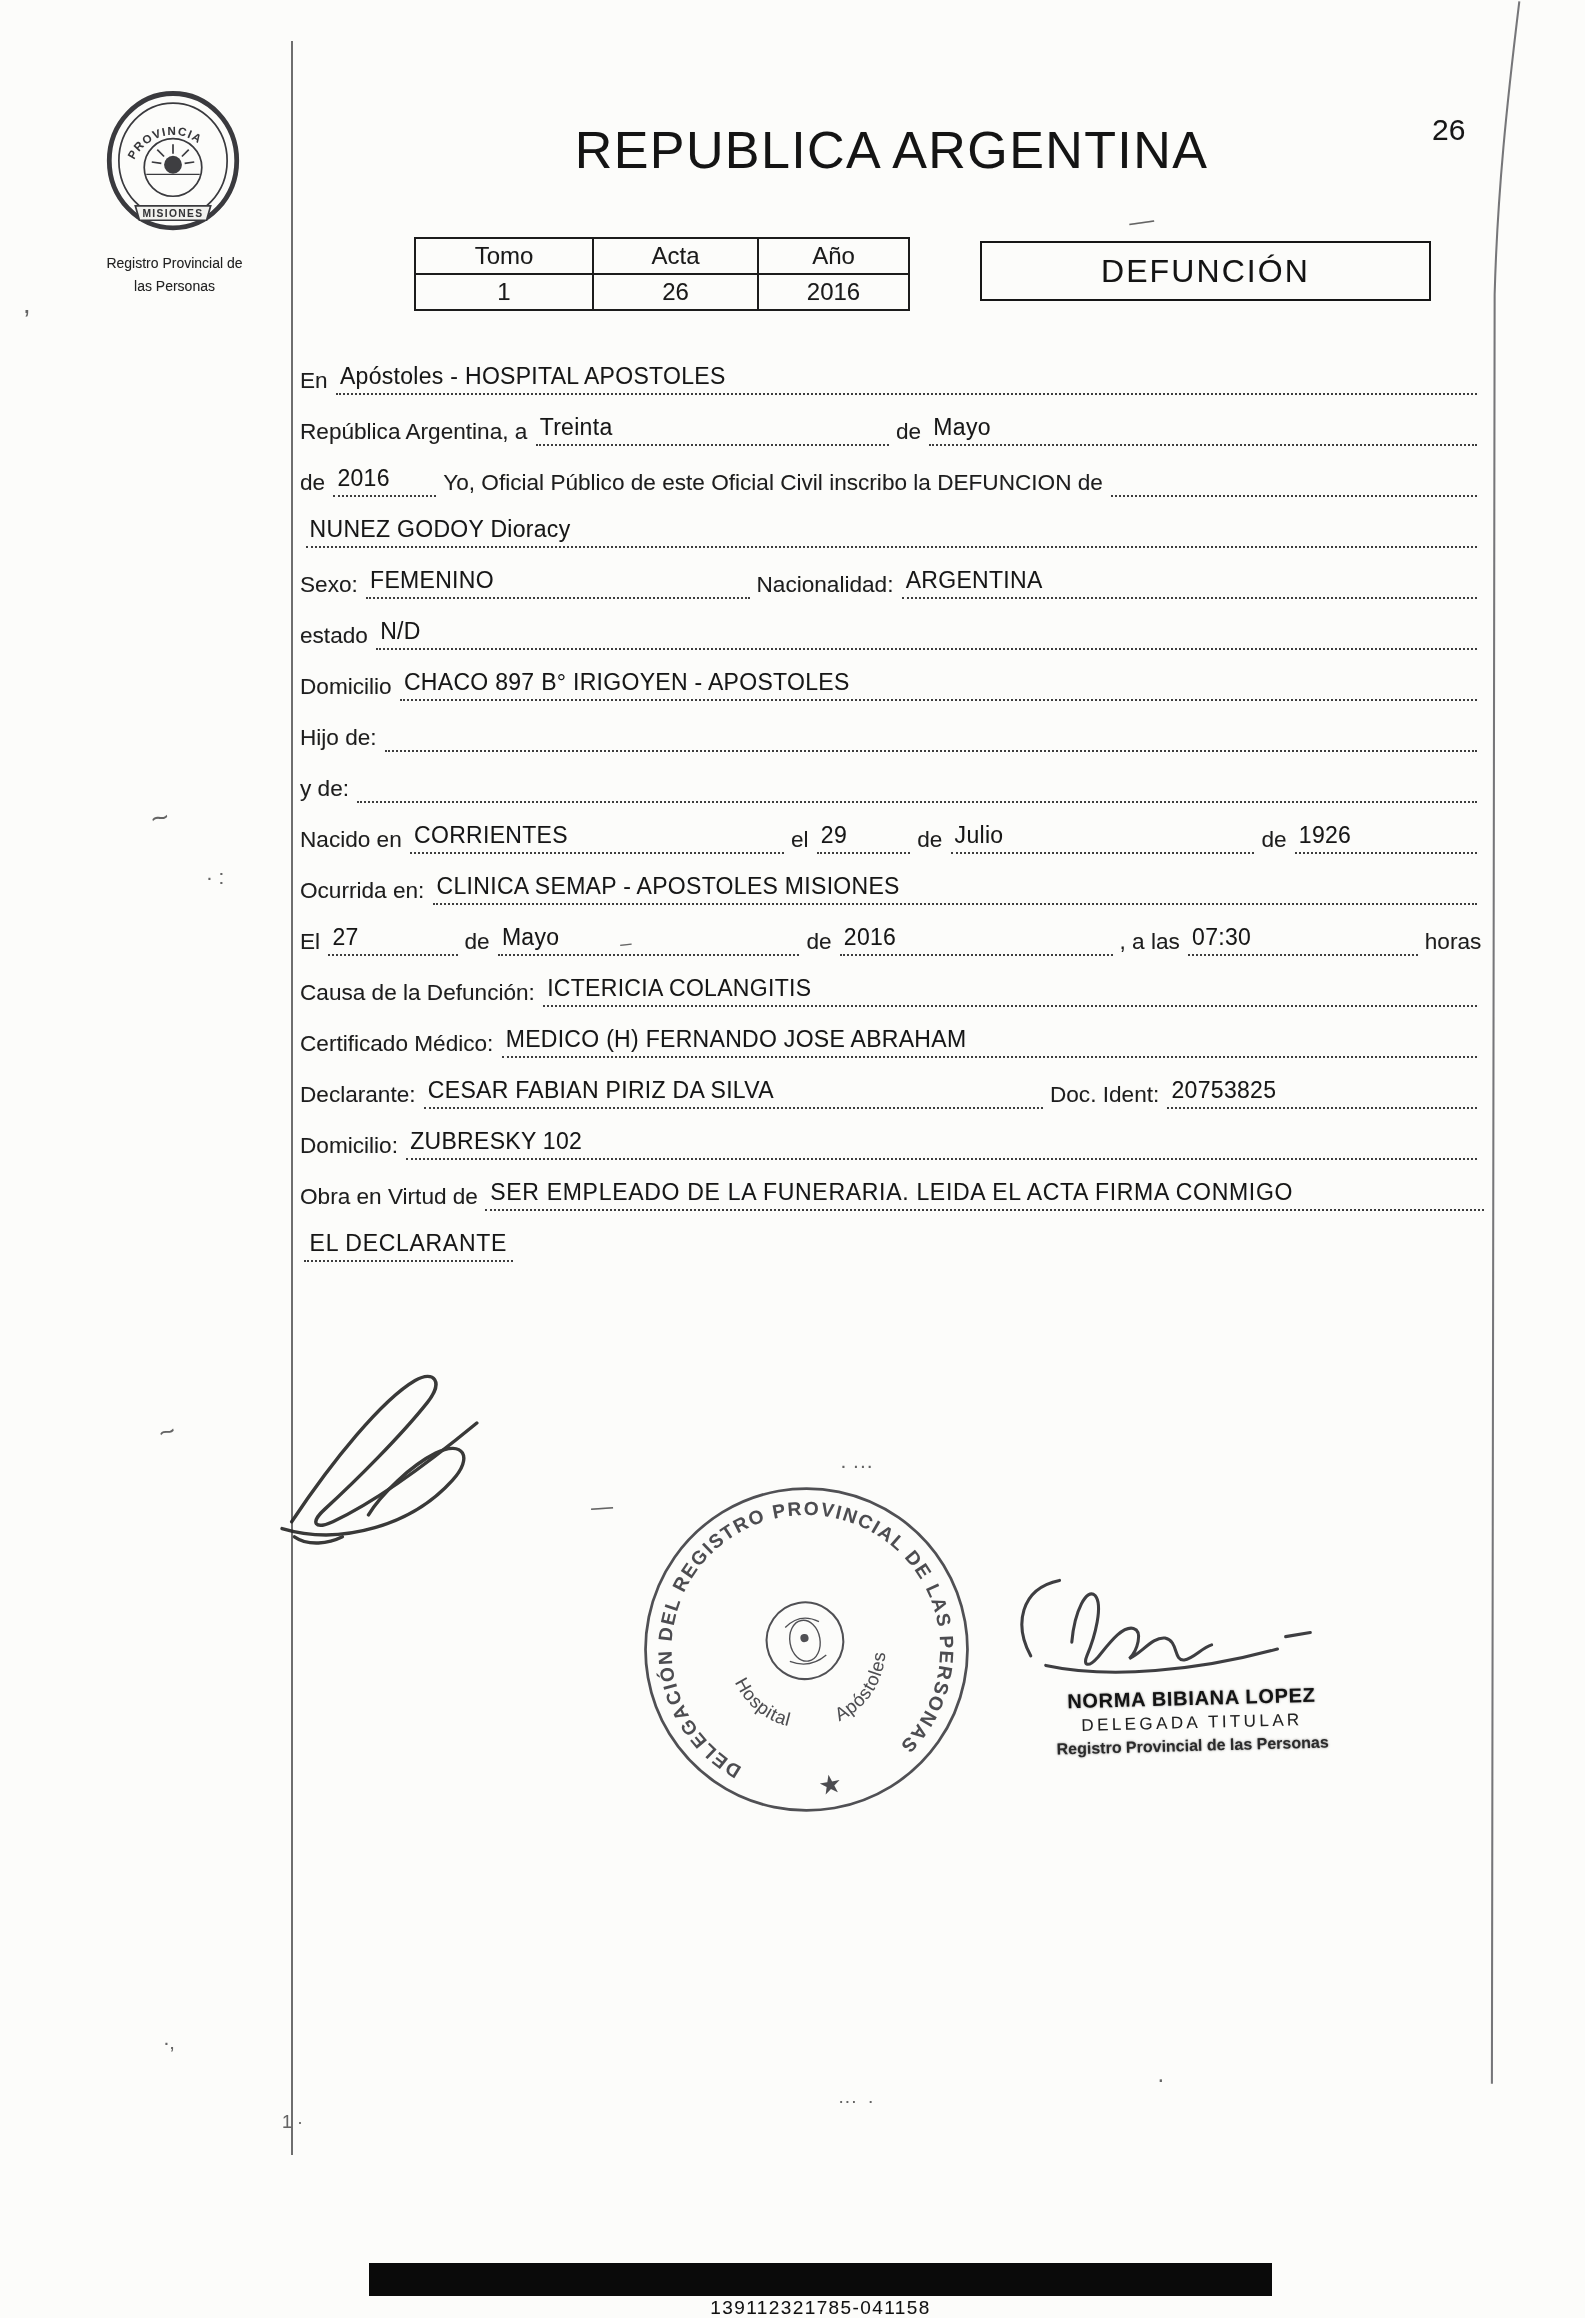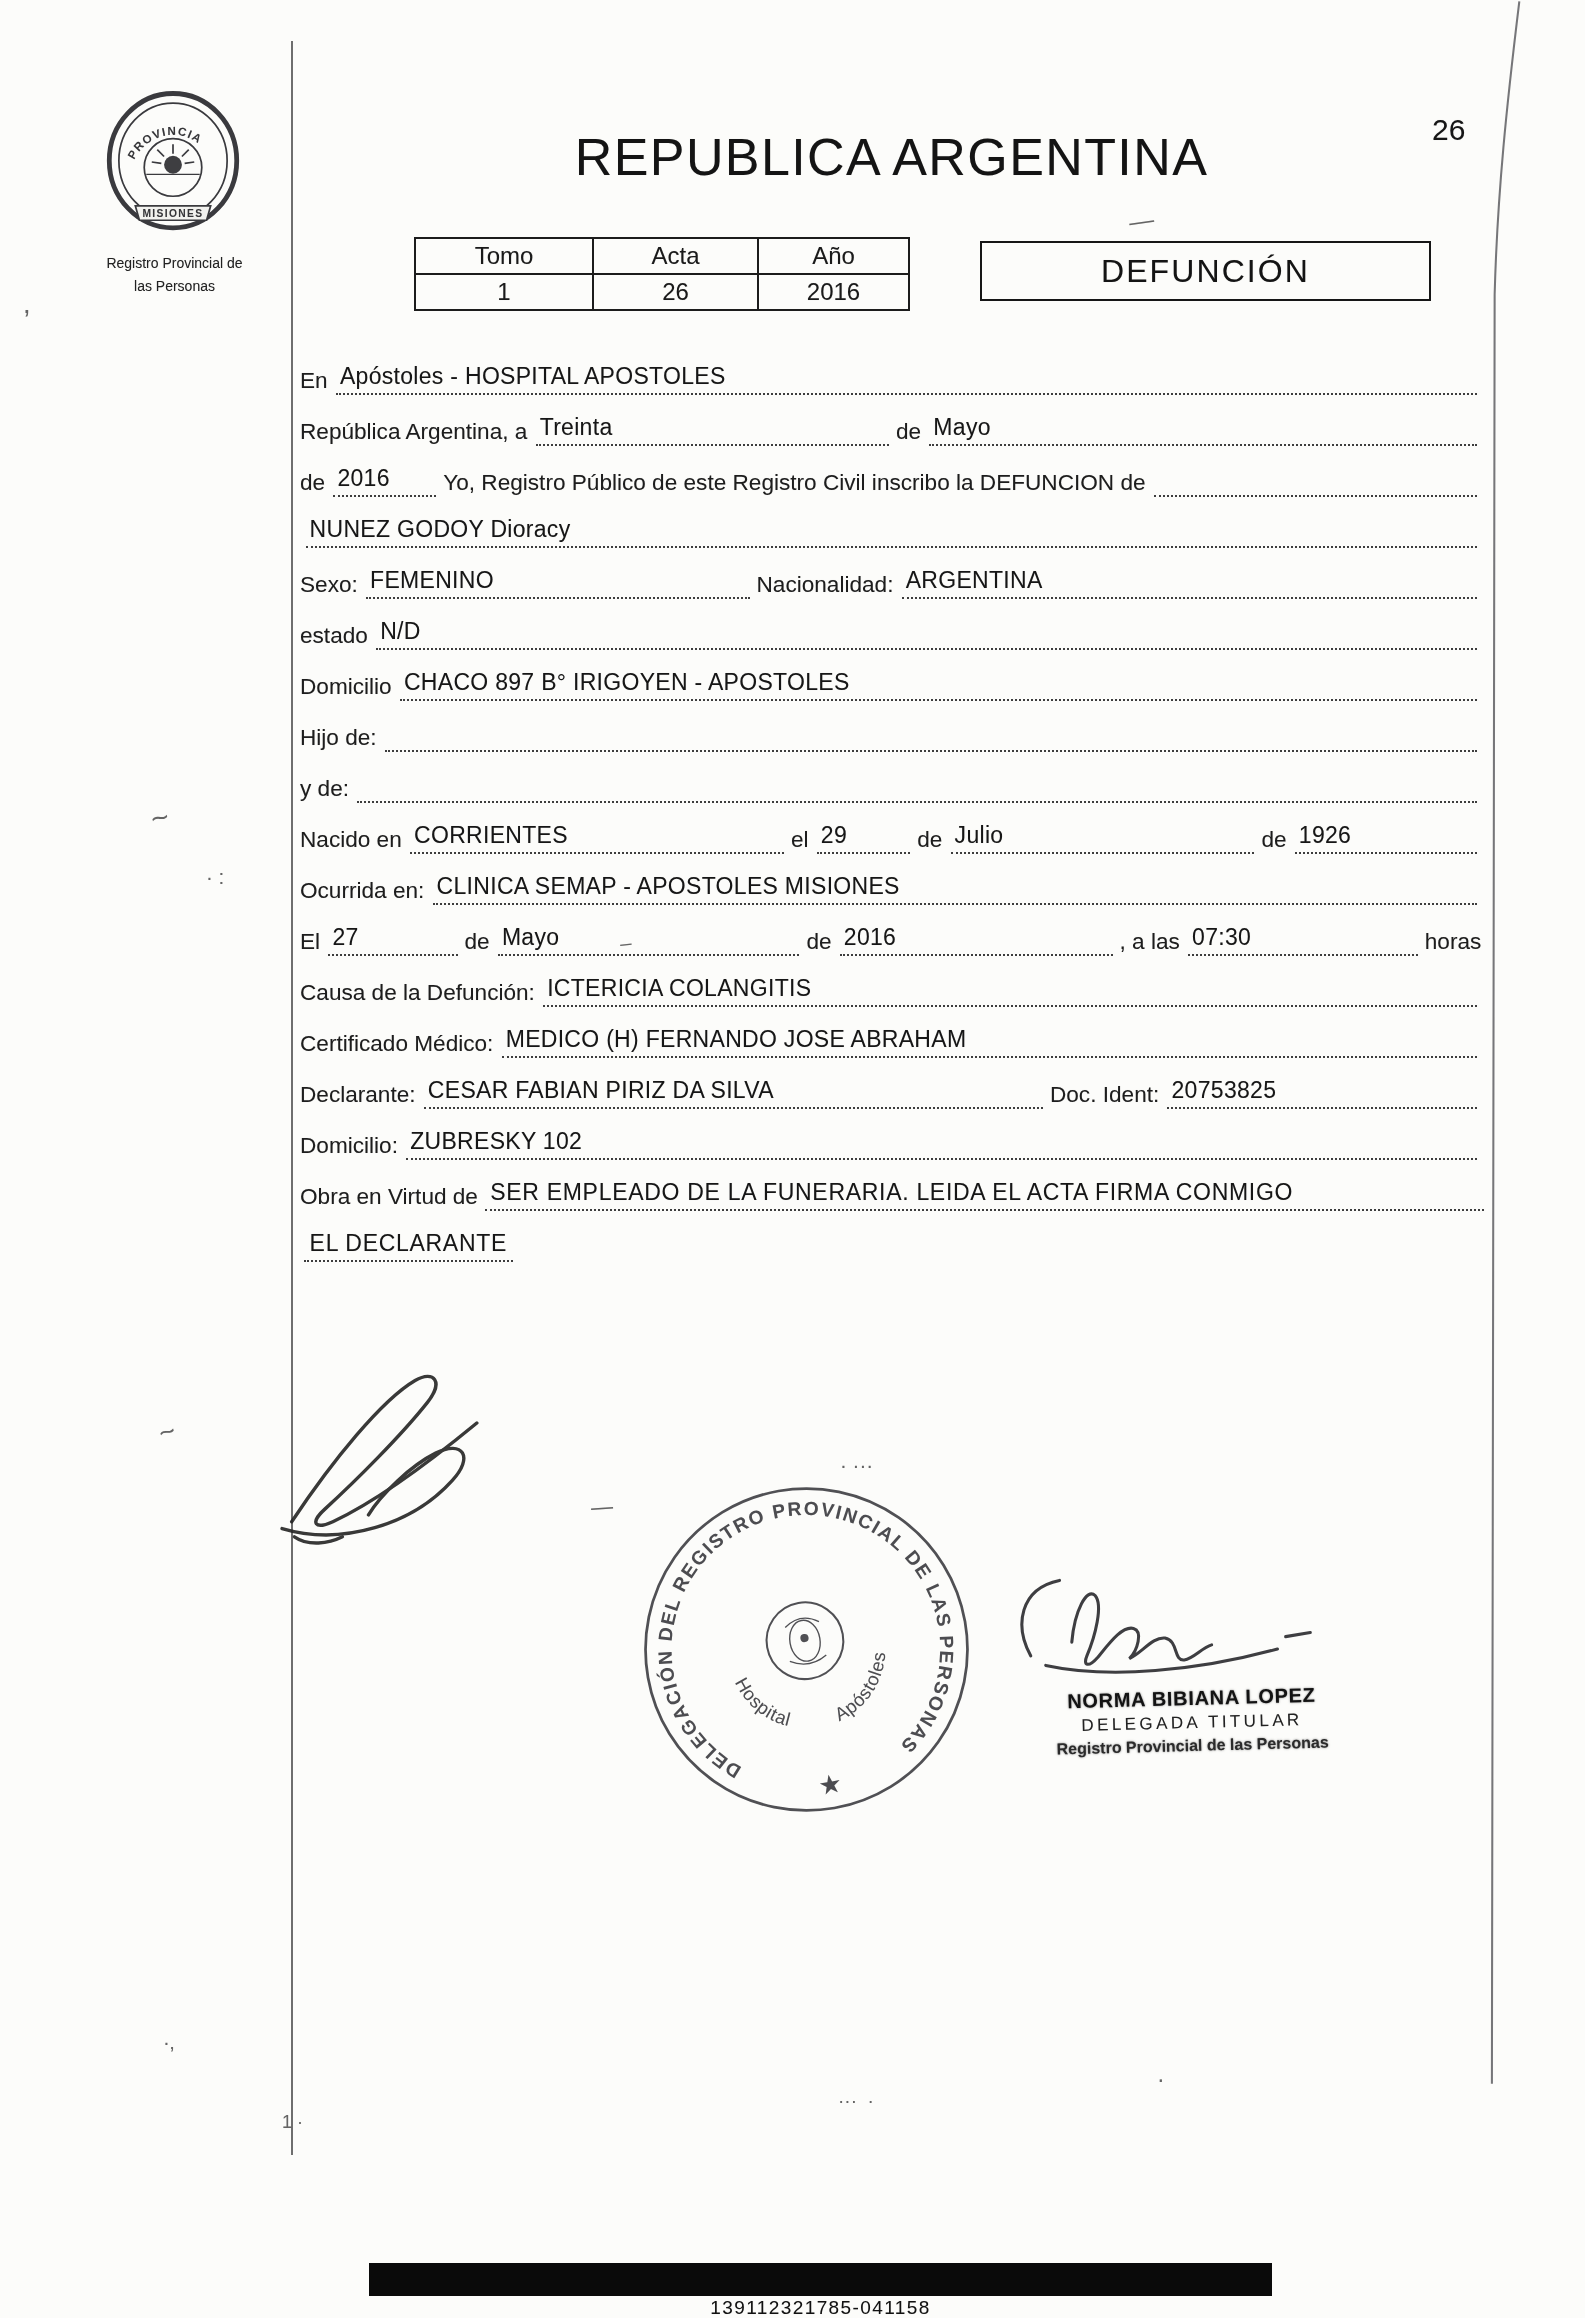--- a/index.html
+++ b/index.html
@@ -5,21 +5,21 @@
   html,body{margin:0;padding:0;background:#ffffff;}
   .page{
     position:relative;width:1585px;height:2319px;background:#fcfcfa;overflow:hidden;
     font-family:"Liberation Sans", sans-serif;color:#1b1b1b;
     text-shadow:0 0 0.7px rgba(40,40,40,.22);
   }
   .vline-left{position:absolute;left:291px;top:41px;width:2.1px;height:2114px;background:#3f3f3f;opacity:.75;}
   .page-number{position:absolute;left:1432px;top:113px;font-size:30px;color:#161616;}
   .emblem{position:absolute;left:101px;top:88px;}
   .emblem-caption{position:absolute;left:65px;top:252px;width:219px;text-align:center;font-size:14px;line-height:22.6px;color:#222;}
-  .title{position:absolute;left:295px;top:127px;width:1193px;text-align:center;font-size:52px;letter-spacing:1.4px;color:#141414;}
+  .title{position:absolute;left:295px;top:120px;width:1193px;text-align:center;font-size:52px;letter-spacing:1.4px;color:#141414;}
   .rtable{position:absolute;left:414px;top:237px;border-collapse:collapse;}
   .rtable th,.rtable td{
     border:2.1px solid #1c1c1c;font-weight:normal;font-size:24px;text-align:center;
     height:34px;padding:0 23px;color:#1a1a1a;
   }
   .rtable .c1{width:130px}.rtable .c2{width:117px}.rtable .c3{width:103px}
   .defbox{
     position:absolute;left:980px;top:241px;width:447px;height:56px;border:2.7px solid #161616;
     display:flex;align-items:center;justify-content:center;font-size:32px;letter-spacing:2.1px;color:#141414;
   }
@@ -109,21 +109,21 @@
       </div>
       <div class="frow">
         <span class="lbl">República Argentina, a</span>
         <div class="fld" style="flex: 1 1 0%;"><span class="val">Treinta</span></div>
         <span class="lbl">de</span>
         <div class="fld" style="flex: 1.55 1 0%;"><span class="val">Mayo</span></div>
       </div>
       <div class="frow">
         <span class="lbl">de</span>
         <div class="fld" style="width: 103px;"><span class="val">2016</span></div>
-        <span class="lbl">Yo, Registro Público de este Registro Civil inscribo la DEFUNCION de</span>
+        <span class="lbl">Yo, Oficial Público de este Oficial Civil inscribo la DEFUNCION de</span>
         <div class="fld" style="flex: 1 1 0%;"><span class="val"></span></div>
       </div>
       <div class="frow">
         <div class="fld" style="flex: 1 1 0%;"><span class="val">NUNEZ GODOY Dioracy</span></div>
       </div>
       <div class="frow">
         <span class="lbl">Sexo:</span>
         <div class="fld" style="flex: 1 1 0%;"><span class="val">FEMENINO</span></div>
         <span class="lbl">Nacionalidad:</span>
         <div class="fld" style="flex: 1.5 1 0%;"><span class="val">ARGENTINA</span></div>

